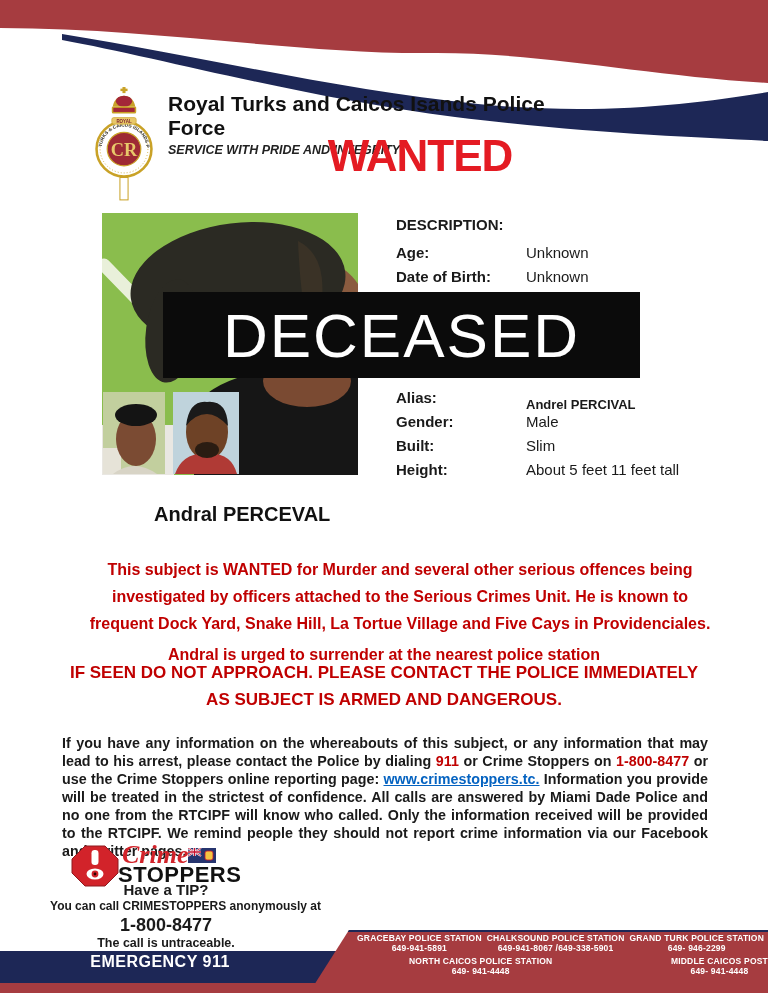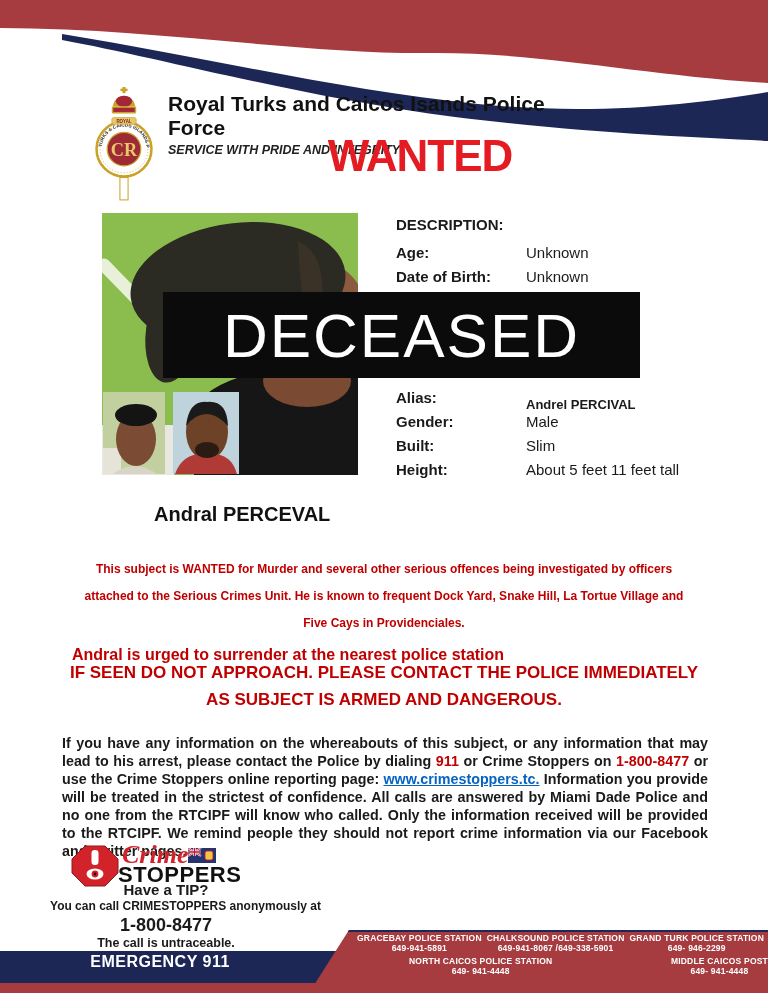--- a/index.html
+++ b/index.html
@@ -43,25 +43,25 @@
   
   .desc{position:absolute;left:396px;top:216px;width:344px;z-index:1;font-size:15px;}
   .desc-heading{font-weight:bold;height:20px;}
   .desc-row{height:24px;}
   .desc-rows .desc-row:nth-child(4){margin-top:73px;}
   .desc-label{display:inline-block;width:130px;font-weight:bold;vertical-align:top;}
   .desc-value{display:inline-block;vertical-align:top;}
   .desc-value.bold-sm{font-weight:bold;font-size:13px;margin-top:8px;}
   .subject-name{position:absolute;left:154px;top:503px;font-size:20px;font-weight:bold;color:#111;z-index:2;}
   .red-para{
-    position:absolute;left:72px;top:556px;width:624px;z-index:2;
+    position:absolute;left:88px;top:556px;width:624px;z-index:2;
     text-align:center;color:var(--alert-red);font-weight:bold;
-    font-size:12px;line-height:27px;
-  }
-  .surrender{position:absolute;left:72px;top:646px;width:624px;
+    font-size:16px;line-height:27px;
+  }
+  .surrender{position:absolute;left:72px;top:646px;width:624px;text-align:center;
     color:var(--alert-red);font-weight:bold;font-size:16px;z-index:2;}
   .warning{position:absolute;left:64px;top:659px;width:640px;text-align:center;
     color:var(--alert-red);font-weight:bold;font-size:17px;line-height:27px;z-index:2;}
   .info-para{
     position:absolute;left:62px;top:734px;width:646px;z-index:2;
     font-size:14.3px;line-height:18px;font-weight:bold;color:#1a1a1a;
     text-align:justify;
   }
   .seg-red{color:var(--alert-red);}
   .seg-link{color:var(--link-blue);text-decoration:underline;font-weight:bold;cursor:pointer;}

